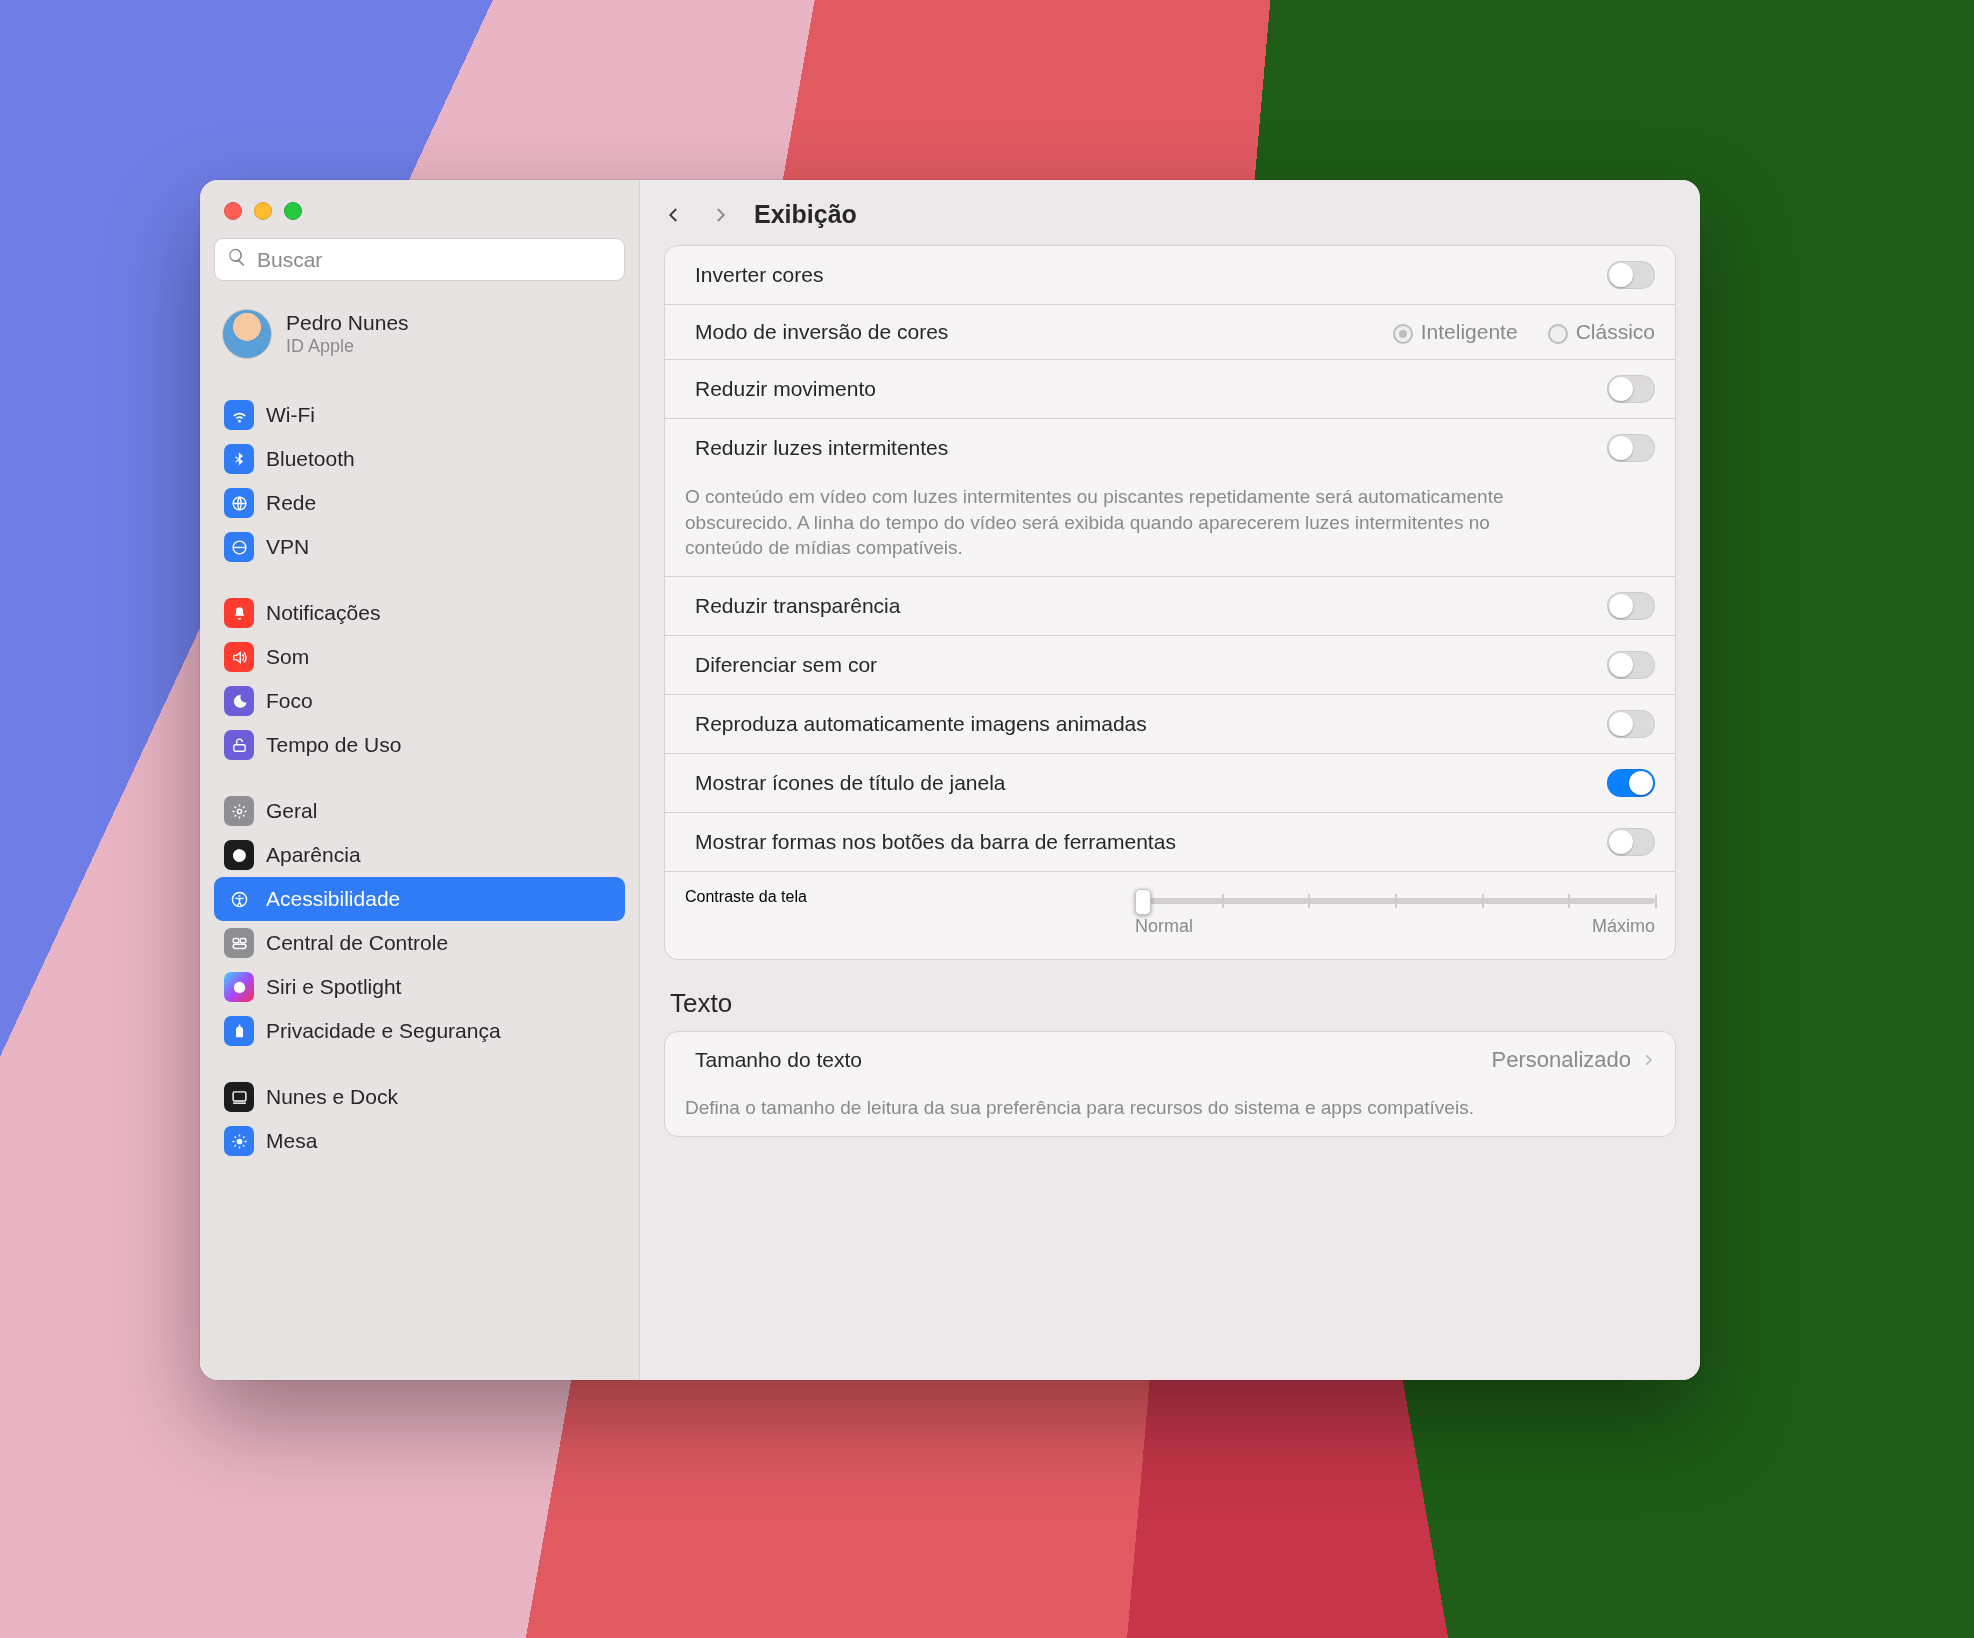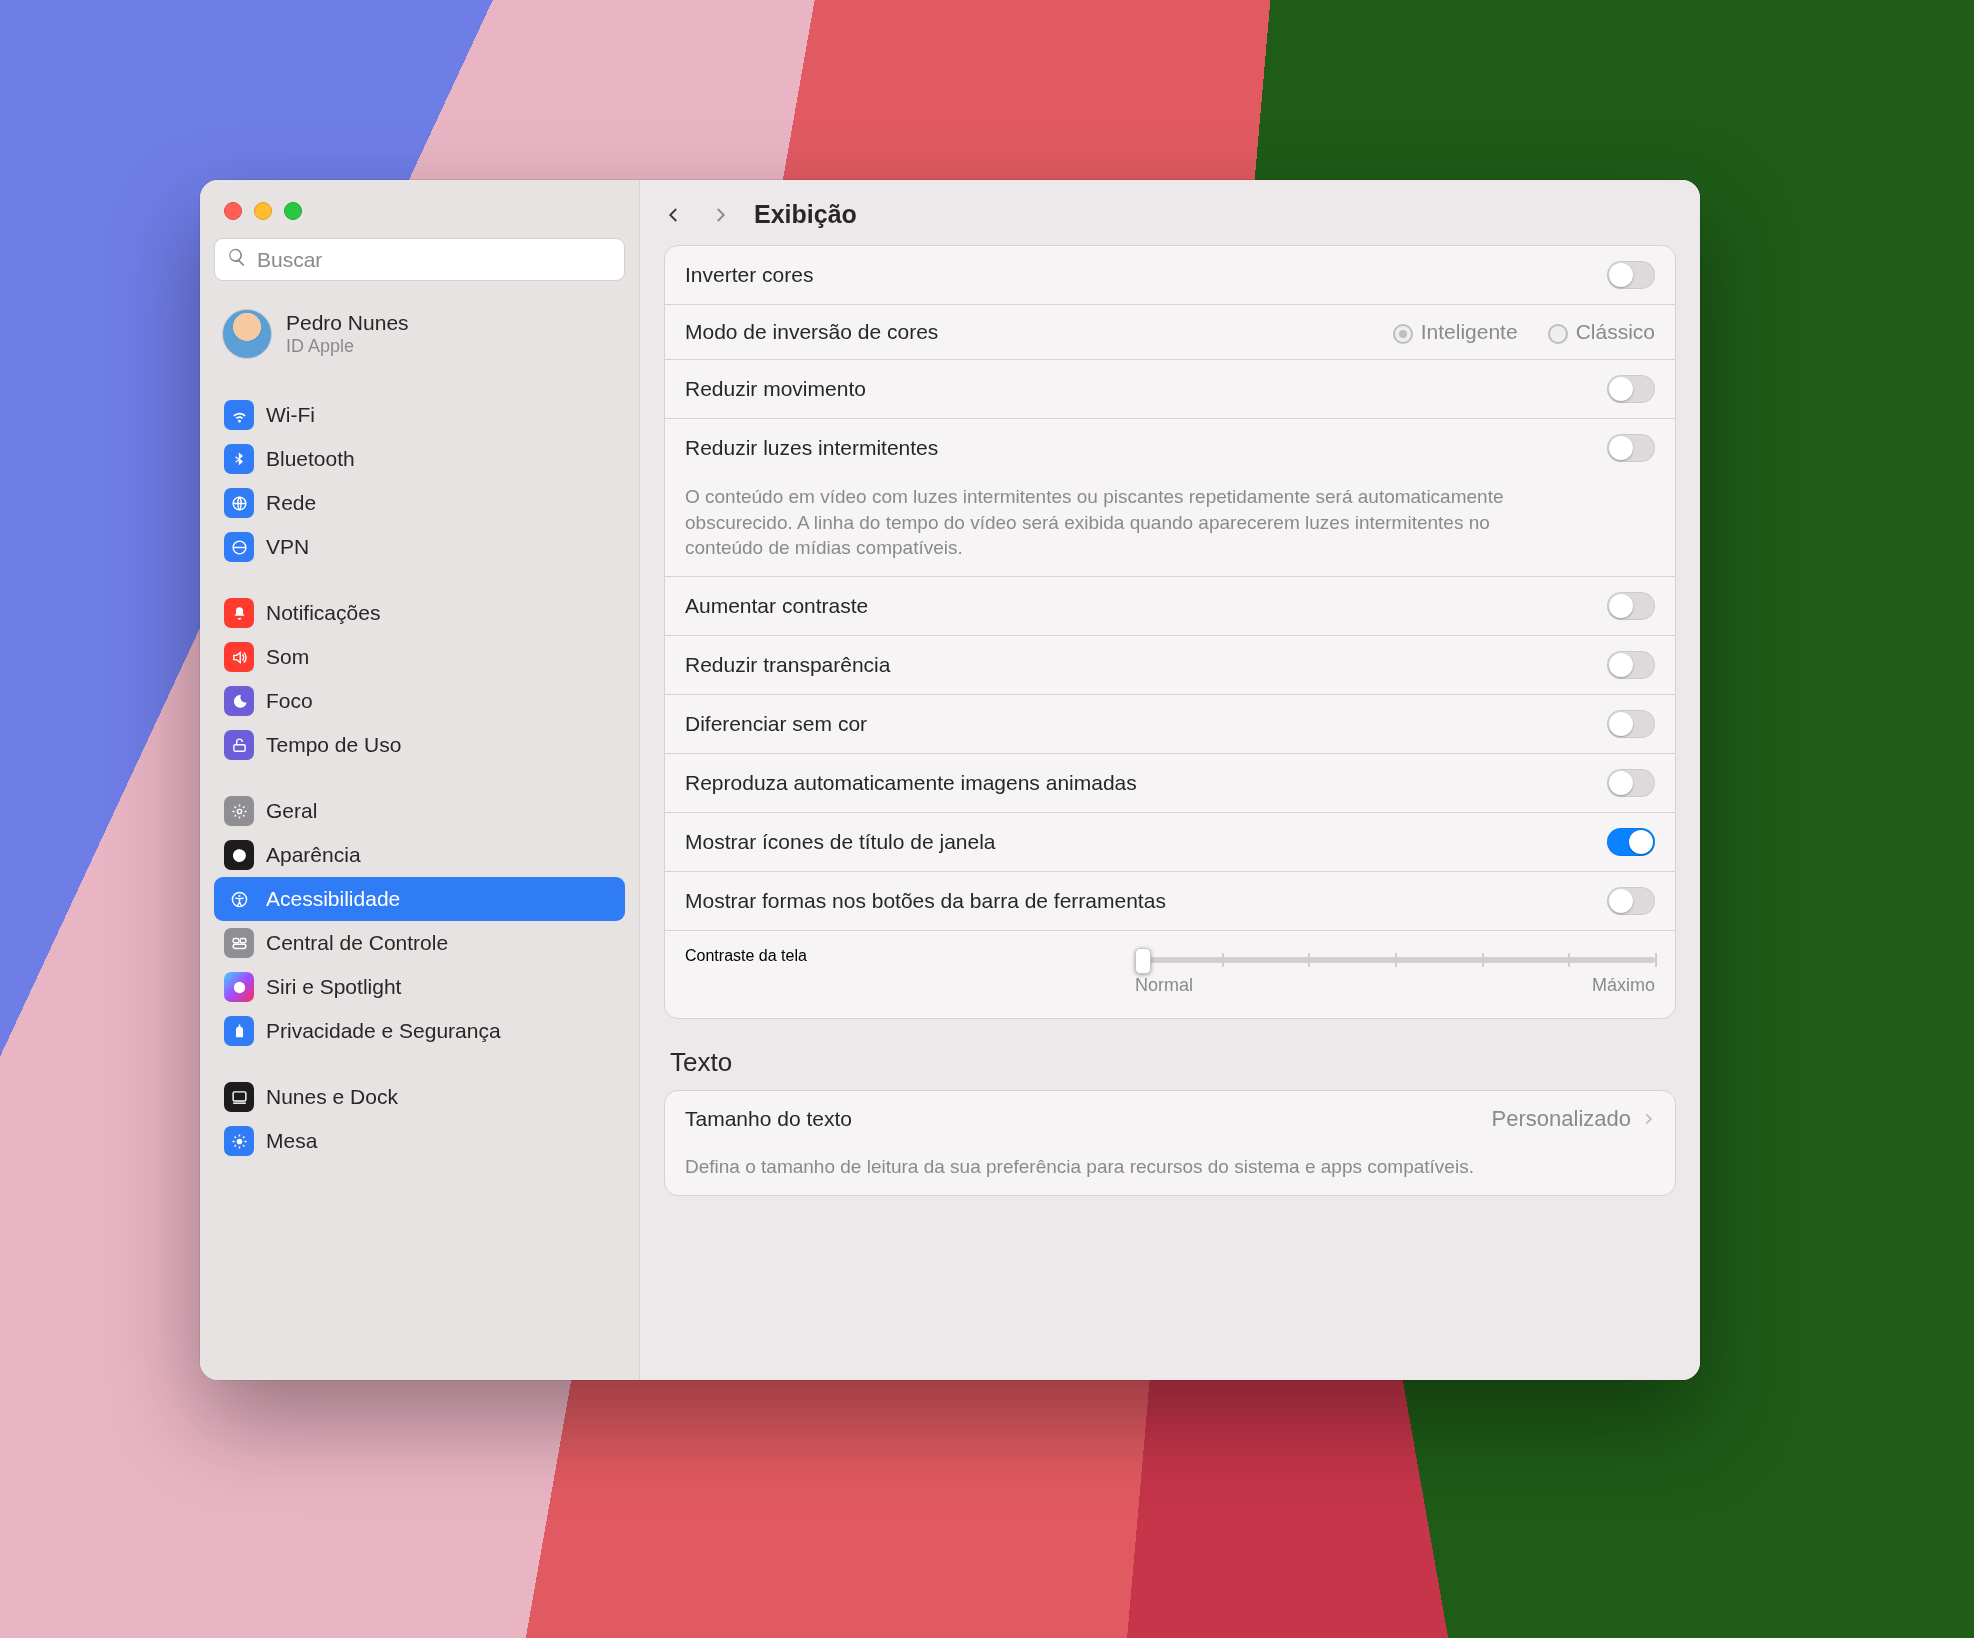--- a/index.html
+++ b/index.html
@@ -110,21 +110,21 @@
     border-radius:14px;
     overflow-x:hidden;
     overflow-y:visible;
   }
   .row{
     display:flex;align-items:center;justify-content:space-between;
     padding:15px 20px;gap:18px;
     border-bottom:1px solid var(--mac-border);
   }
   .row:last-child{border-bottom:none;}
-  .row .label{font-size:21px;color:var(--mac-text);}
+  .row .label{font-size:21px;color:var(--mac-text);margin-left:10px;}
   .row .desc{font-size:19px;color:var(--mac-secondary);line-height:1.35;margin-top:4px;max-width:840px;}
   .row.col{flex-direction:column;align-items:stretch;}
   .row.col .top{display:flex;justify-content:space-between;align-items:center;gap:18px;}
 
   
   .switch{ width:48px;height:28px;border-radius:16px;background:var(--switch-track-off);position:relative;flex-shrink:0;box-shadow:inset 0 0 0 1px rgba(0,0,0,.07); cursor:default;}
   .switch::after{content:"";position:absolute;top:2px;left:2px;width:24px;height:24px;border-radius:50%;background:#fff;box-shadow:0 1px 2px rgba(0,0,0,.3);transition:.15s;}
   .switch.on{background:var(--switch-track-on);}
   .switch.on::after{left:22px;}
 
@@ -370,24 +370,20 @@
         </div>
 
         <div class="row col">
           <div class="top">
             <span class="label">Reduzir luzes intermitentes</span>
             <span class="switch" id="sw-flash"></span>
           </div>
           <div class="desc">O conteúdo em vídeo com luzes intermitentes ou piscantes repetidamente será automaticamente obscurecido. A linha do tempo do vídeo será exibida quando aparecerem luzes intermitentes no conteúdo de mídias compatíveis.</div>
         </div>
 
-        <div class="row">
-          <span class="label">Aumentar contraste</span>
-          <span class="switch" id="sw-contrast"></span>
-        </div>
 
         <div class="row">
           <span class="label">Reduzir transparência</span>
           <span class="switch" id="sw-transp"></span>
         </div>
 
         <div class="row">
           <span class="label">Diferenciar sem cor</span>
           <span class="switch" id="sw-diffcolor"></span>
         </div>

